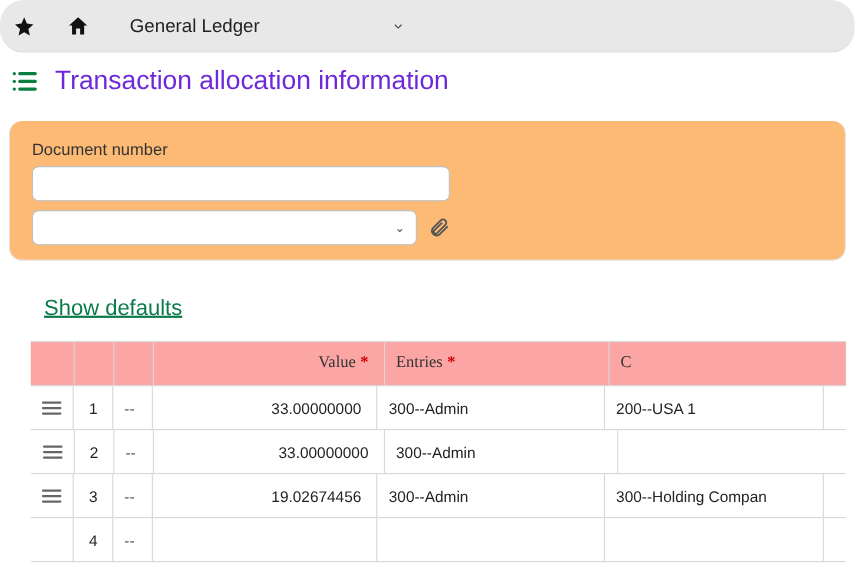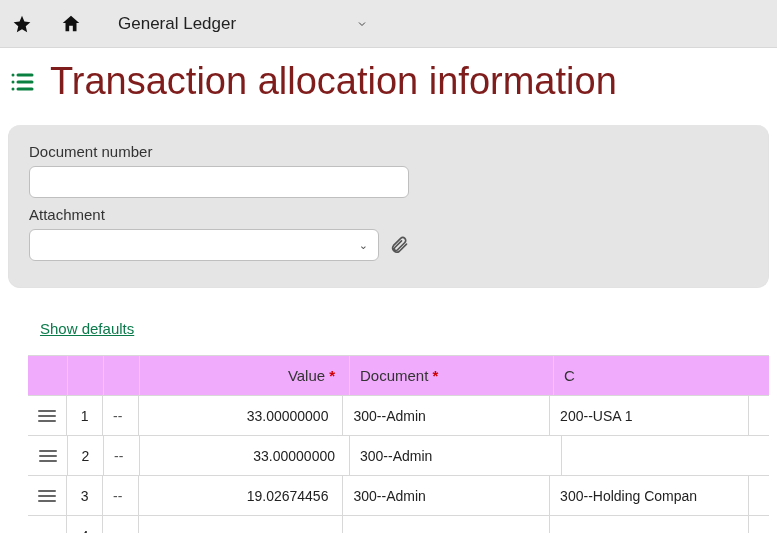--- a/index.html
+++ b/index.html
@@ -1,36 +1,36 @@
 <!DOCTYPE html>
 <html><head>
 <meta charset="utf-8">
 <style>
 * { box-sizing: border-box; margin: 0; padding: 0; }
 body { font-family: Arial, Helvetica, sans-serif; font-size: 14px; color: #222; background: #fff; width: 777px; height: 533px; overflow: hidden; }
-.topbar { background: #e8e8e8; height: 48px; display: flex; align-items: center; padding: 0 12px; gap: 28px; border-bottom: 1px solid #d8d8d8; }
+.topbar { background: #e8e8e8; height: 48px; display: flex; align-items: center; padding: 0 12px; gap: 28px; border-bottom: 1px solid #d8d8d8; border-radius: 22px; }
 .topbar .icon-btn { cursor: pointer; color: #111; }
 .module-selector { display: flex; align-items: center; gap: 120px; font-size: 17px; color: #222; cursor: pointer; padding: 4px 8px; }
 .title-row { display: flex; align-items: center; gap: 16px; padding: 12px 10px 10px 10px; background: #fff; }
-.title-row h1 { font-size: 38px; font-weight: 400; color: #7f1d1d; }
+.title-row h1 { font-size: 24px; font-weight: 400; color: #6d28d9; }
 .green-burger svg { stroke: #0a8040; }
-.form-panel { margin: 12px 8px 0 8px; padding: 10px 20px 26px 20px; background: #e5e5e5; border: 1px solid #e2e2e2; border-radius: 12px; border-top: none; }
+.form-panel { margin: 12px 8px 0 8px; padding: 10px 20px 13px 20px; background: #fdba74; border: 1px solid #e2e2e2; border-radius: 12px; border-top: none; }
 .field { margin-top: 8px; }
 .field-label { font-size: 15px; color: #333; display: block; margin-bottom: 6px; }
 .text-input { width: 380px; height: 32px; border: 1px solid #bfbfbf; border-radius: 6px; padding: 4px 8px; font-size: 14px; }
 .attach-row { display: flex; align-items: center; gap: 10px; }
 .select-input { width: 350px; height: 32px; border: 1px solid #bfbfbf; border-radius: 6px; padding: 4px 8px; font-size: 14px; position: relative; background: #fff; cursor: pointer; }
 .select-caret { position: absolute; right: 10px; top: 50%; transform: translateY(-50%); color: #555; font-size: 11px; }
 .clip-btn { cursor: pointer; color: #555; }
 .entries-section { margin: 22px 8px 0 28px; }
 .entries-title { font-size: 19px; font-weight: 700; color: #222; }
-.show-defaults { display: inline-block; margin-top: 10px; margin-left: 12px; color: #0a7a4a; font-size: 15px; text-decoration: underline; cursor: pointer; }
+.show-defaults { display: inline-block; margin-top: 10px; margin-left: 12px; color: #0a7a4a; font-size: 20px; text-decoration: underline; cursor: pointer; }
 .grid { margin-top: 18px; border-top: 1px solid #d8d8d8; }
 .grid-row { display: flex; border-bottom: 1px solid #d8d8d8; height: 40px; align-items: stretch; }
-.grid-row.header { background: #f0abfc; font-weight: 400; color: #333; font-size: 15px; }
+.grid-row.header { background: #fca5a5; font-weight: 400; color: #333; font-size: 15px; font-family: Liberation Serif, serif; }
 .cell { border-right: 1px solid #d8d8d8; display: flex; align-items: center; padding: 0 10px; }
 .cell.handle { width: 40px; justify-content: center; color: #666; cursor: grab; }
 .cell.num { width: 36px; justify-content: center; }
 .cell.dash { width: 36px; color: #555; }
 .cell.value { width: 210px; justify-content: flex-end; padding-right: 14px; }
 .cell.dept { width: 212px; }
 .cell.loc { width: 204px; }
 .cell.last { flex: 1; border-right: none; }
 .req { color: #d00000; margin-left: 4px; font-weight: 700; }
 .header .cell { font-size: 15px; }
@@ -73,21 +73,20 @@
   </span>
   <h1>Transaction allocation information</h1>
 </div>
 
 <div class="form-panel">
   <div class="field">
     <label class="field-label">Document number</label>
     <input class="text-input" type="text" value="" style="">
   </div>
   <div class="field">
-    <label class="field-label">Attachment</label>
     <div class="attach-row">
       <div class="select-input">
         <span></span>
         <span class="select-caret">⌄</span>
       </div>
       <span class="clip-btn">
         <svg width="20" height="20" viewBox="0 0 24 24" fill="none" stroke="#555" stroke-width="2" stroke-linecap="round" stroke-linejoin="round">
             <path d="M21 11l-8.5 8.5a5 5 0 0 1-7-7L14 4a3.5 3.5 0 0 1 5 5l-9 9a2 2 0 0 1-3-3l8-8"></path>
           </svg>
       </span>
@@ -101,21 +100,21 @@
   <div class="grid">
     <div class="grid-row header">
       <div class="cell handle"></div>
       <div class="cell num"></div>
       <div class="cell dash"></div>
       <div class="cell value">
           <span>Value</span>
           <span class="req">*</span>
         </div>
       <div class="cell loc">
-          <span>Document</span>
+          <span>Entries</span>
           <span class="req">*</span>
         </div>
       <div class="cell last">
           <span>C</span>
         </div>
     </div>
     <div id="grid-body">
         <div class="grid-row">
           <div class="cell handle">
             <svg width="18" height="14" viewBox="0 0 18 14" stroke="#666" stroke-width="2" stroke-linecap="round">

